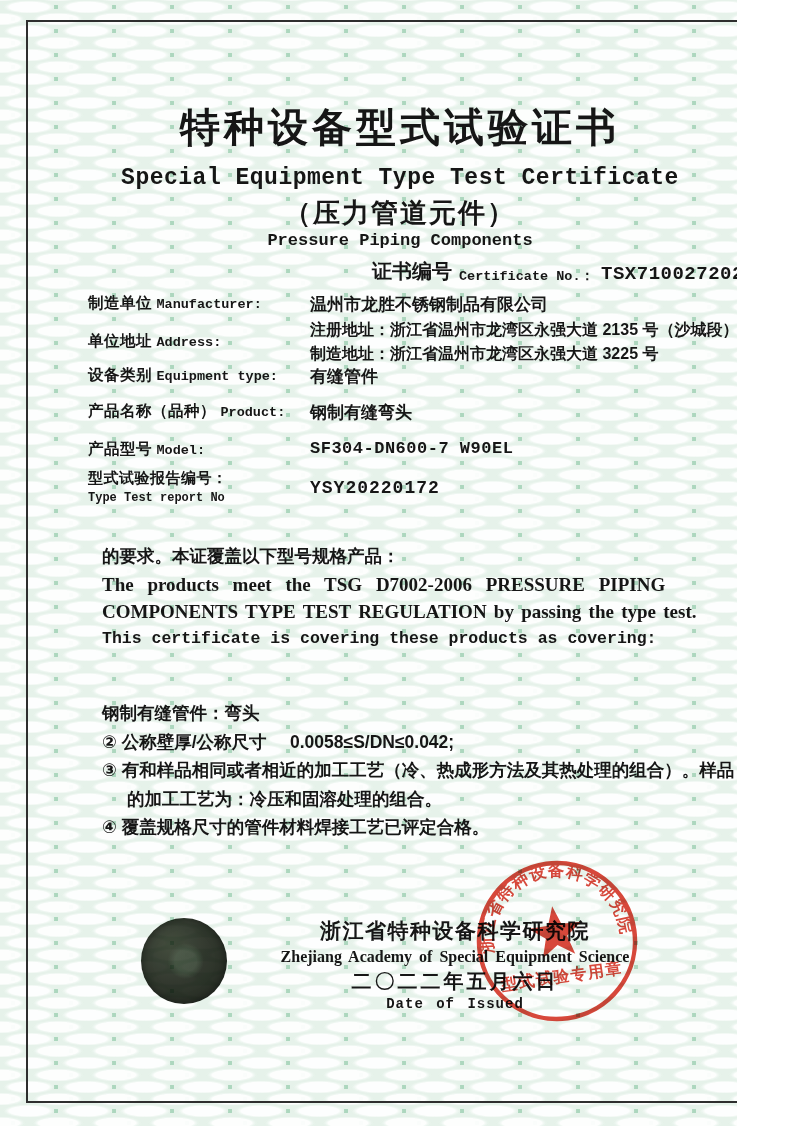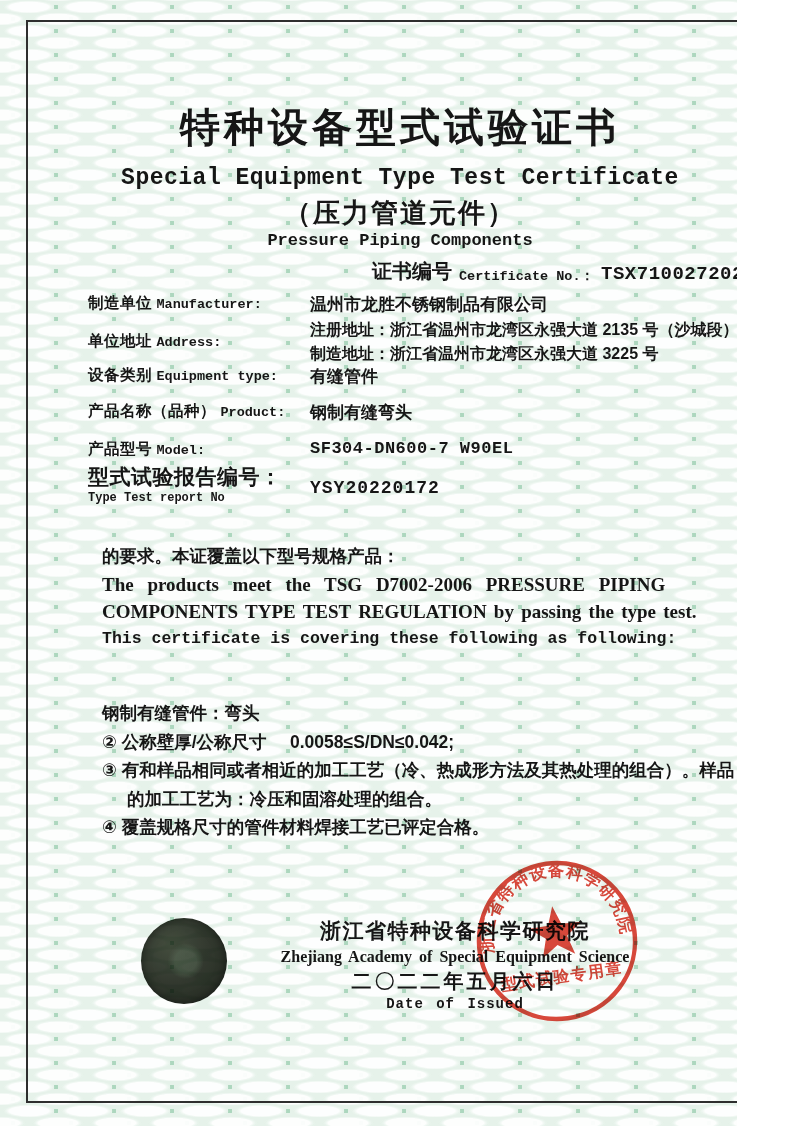--- a/index.html
+++ b/index.html
@@ -47,21 +47,21 @@
   .frow .lbl .en{font-size:13.5px;font-weight:600;}
   .frow .val{font-size:17px;font-weight:600;white-space:nowrap;}
   .r1{top:293px;}
   .r2{top:318px;align-items:center;}
   .r2 .val{font-size:16px;line-height:23.5px;}
   .r3{top:365px;}
   .r4{top:401px;}
   .r5{top:439px;}
   .r5 .val{font-size:17px;letter-spacing:.5px;}
   .r6{top:467px;align-items:center;}
-  .r6 .lbl .cn{display:block;font-size:21px;line-height:21px;font-family:Liberation Serif, serif;}
+  .r6 .lbl .cn{display:block;font-size:15px;line-height:21px;}
   .r6 .lbl .en{display:block;font-size:12px;line-height:21px;}
   .r6 .val{font-size:18px;letter-spacing:1px;}
 
   .statement{top:543px;left:102px;width:640px;}
   .statement .cnl{font-size:17.5px;font-weight:600;line-height:27.5px;white-space:nowrap;}
   .statement .indent{text-indent:34px;}
   .statement .enb{font-size:19px;font-weight:700;line-height:27px;white-space:nowrap;}
   .statement .enb1{word-spacing:9px;}
   .statement .enb2{word-spacing:2.5px;}
   .statement .enm{font-size:16.5px;font-weight:600;line-height:27px;white-space:nowrap;}
@@ -152,21 +152,21 @@
       <span class="cn cjk">型式试验报告编号：</span>
       <span class="en mono">Type Test report No</span>
     </div>
     <div class="val mono">YSY20220172</div>
   </div>
 
   <div class="abs statement">
     <div class="cnl cjk">的要求。本证覆盖以下型号规格产品：</div>
     <div class="enb enb1 serif">The products meet the TSG D7002-2006 PRESSURE PIPING</div>
     <div class="enb enb2 serif">COMPONENTS TYPE TEST REGULATION by passing the type test.</div>
-    <div class="enm mono">This certificate is covering these following as following:</div>
+    <div class="enm mono">This certificate is covering these products as covering:</div>
   </div>
 
   <div class="abs products">
     <div class="cjk">钢制有缝管件：弯头</div>
     <div class="prow">
       <span class="plabel cjk">② 公称壁厚/公称尺寸</span>
       <span class="cjk">0.0058≤S/DN≤0.042;</span>
     </div>
     <div class="hang cjk">③ 有和样品相同或者相近的加工工艺（冷、热成形方法及其热处理的组合）。样品的加工工艺为：冷压和固溶处理的组合。</div>
     <div class="hang cjk">④ 覆盖规格尺寸的管件材料焊接工艺已评定合格。</div>

